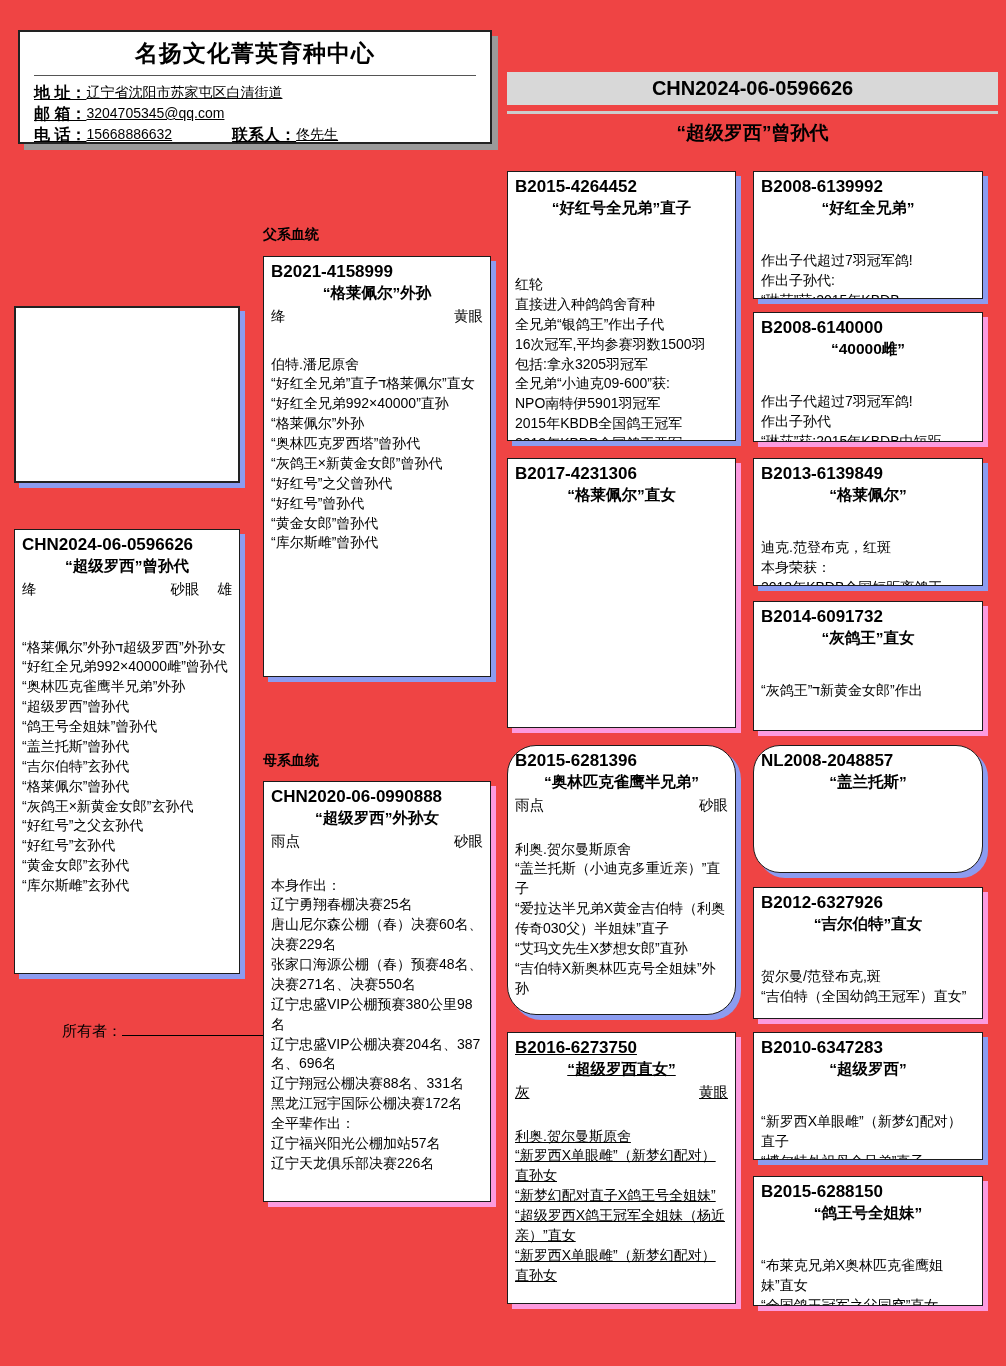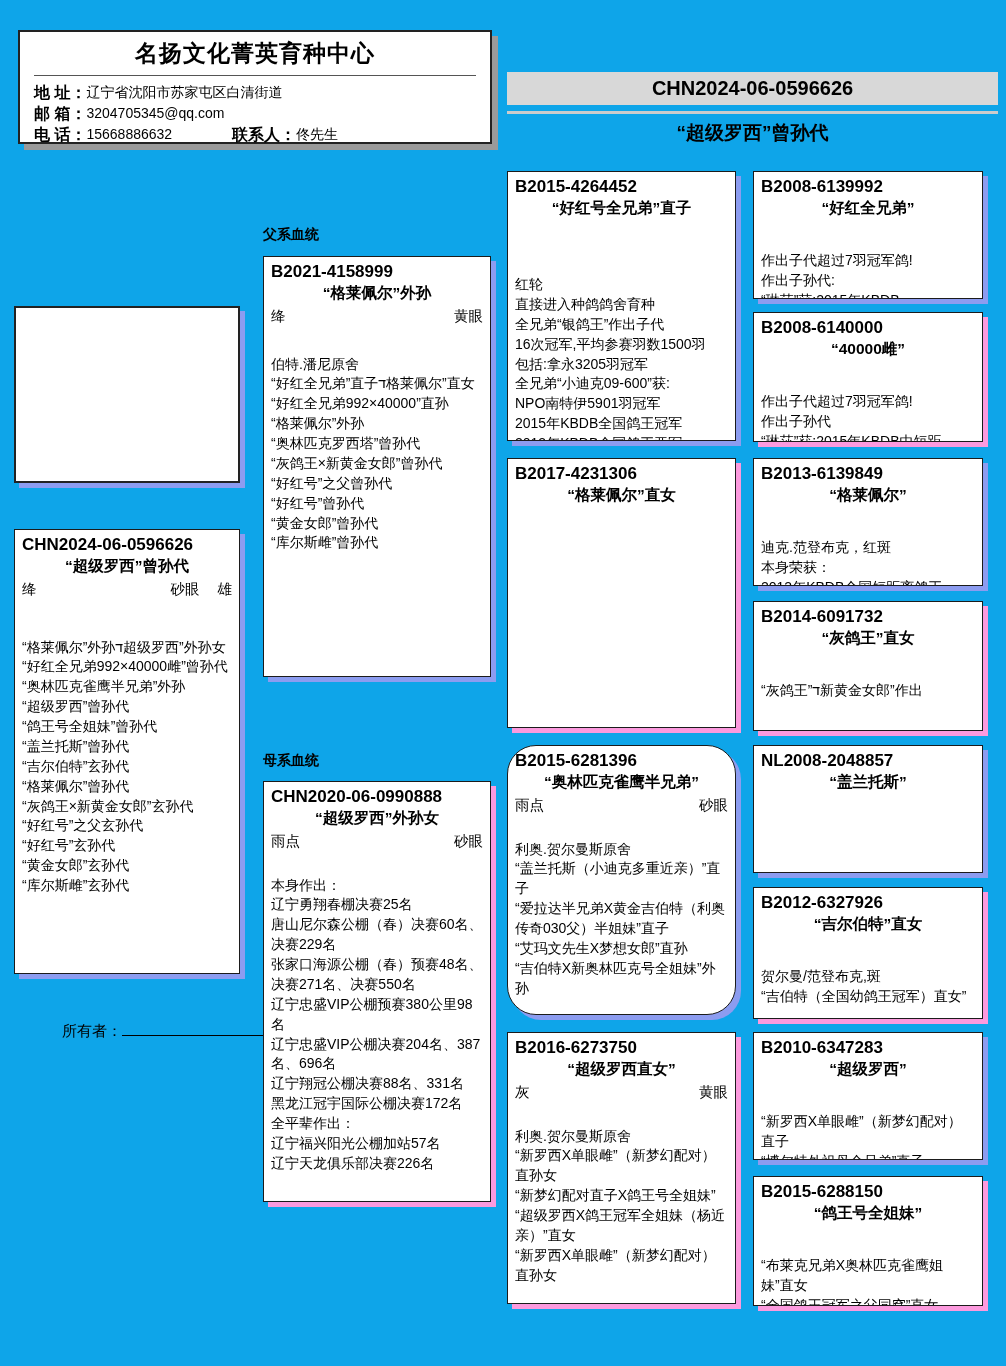--- a/index.html
+++ b/index.html
@@ -5,29 +5,29 @@
   :root{
     --sire-shadow:#8c9cf0;
     --dam-shadow:#fc9ade;
     --header-shadow:#9a9a9a;
     --banner-bg:#d8d8d8;
     --banner-line:#cccccc;
     --ink:#1b1b1b;
   }
   *{box-sizing:border-box;margin:0;padding:0;}
   body{background:#ffffff;font-family:"Liberation Sans","DejaVu Sans",sans-serif;color:#000;}
-  #page{position:relative;width:1006px;height:1366px;background:#0ea5e9;overflow:hidden;padding-left:19px;}
+  #page{position:relative;width:1006px;height:1366px;background:#ef4444;overflow:hidden;padding-left:19px;}
 
   
   .header-card{position:absolute;left:18px;top:30px;width:474px;height:114px;
     background:#fff;border:2px solid #222;box-shadow:6px 6px 0 var(--header-shadow);
     padding:6px 14px 4px 14px;}
   .header-title{text-align:center;font-weight:bold;font-size:23px;letter-spacing:1px;
     border-bottom:1px solid #555;padding-bottom:6px;margin-bottom:6px;}
-  .hrow{display:flex;align-items:flex-end;line-height:21px;}
+  .hrow{display:flex;align-items:flex-end;line-height:21px;text-decoration:underline;}
   .hlabel{font-weight:bold;font-size:16px;white-space:nowrap;}
   .hval{font-size:14px;margin-left:0;}
   .hlabel.second{margin-left:60px;}
 
   
   .banner-bar{position:absolute;left:507px;top:72px;width:491px;height:33px;
     background:var(--banner-bg);display:flex;align-items:center;justify-content:center;
     font-weight:bold;font-size:20px;}
   .banner-line{position:absolute;left:507px;top:111px;width:491px;height:3px;background:var(--banner-line);}
   .banner-subtitle{position:absolute;left:507px;top:120px;width:491px;text-align:center;
@@ -183,21 +183,21 @@
       <span>雨点</span>
       <span>砂眼</span>
     </div>
     <div class="lines gap-g34">利奥.贺尔曼斯原舍
 “盖兰托斯（小迪克多重近亲）”直子
 “爱拉达半兄弟X黄金吉伯特（利奥传奇030父）半姐妹”直子
 “艾玛文先生X梦想女郎”直孙
 “吉伯特X新奥林匹克号全姐妹”外孙</div>
   </div>
 
-  <div class="box shadow-pink" style="left:507px;top:1032px;width:229px;height:272px;">
+  <div class="box shadow-pink" style="left:507px;top:1032px;width:229px;height:272px;text-decoration:underline;">
     <div class="ring">B2016-6273750</div>
     <div class="name">“超级罗西直女”</div>
     <div class="trait-row">
       <span>灰</span>
       <span>黄眼</span>
     </div>
     <div class="lines gap-g34">利奥.贺尔曼斯原舍
 “新罗西X单眼雌”（新梦幻配对）直孙女
 “新梦幻配对直子X鸽王号全姐妹”
 “超级罗西X鸽王冠军全姐妹（杨近亲）”直女
@@ -227,21 +227,21 @@
 本身荣获：
 2013年KBDB全国短距离鸽王</div>
   </div>
 
   <div class="box shadow-pink" style="left:753px;top:601px;width:230px;height:130px;">
     <div class="ring">B2014-6091732</div>
     <div class="name">“灰鸽王”直女</div>
     <div class="lines gap-gg">“灰鸽王”ד新黄金女郎”作出</div>
   </div>
 
-  <div class="box shadow-blue" style="left:753px;top:745px;width:230px;height:128px;">
+  <div class="box shadow-blue" style="left:753px;top:745px;width:230px;height:128px;border-radius:27px;">
     <div class="ring">NL2008-2048857</div>
     <div class="name">“盖兰托斯”</div>
   </div>
 
   <div class="box shadow-pink" style="left:753px;top:887px;width:230px;height:132px;">
     <div class="ring">B2012-6327926</div>
     <div class="name">“吉尔伯特”直女</div>
     <div class="lines gap-gg">贺尔曼/范登布克,斑
 “吉伯特（全国幼鸽王冠军）直女”</div>
   </div>

